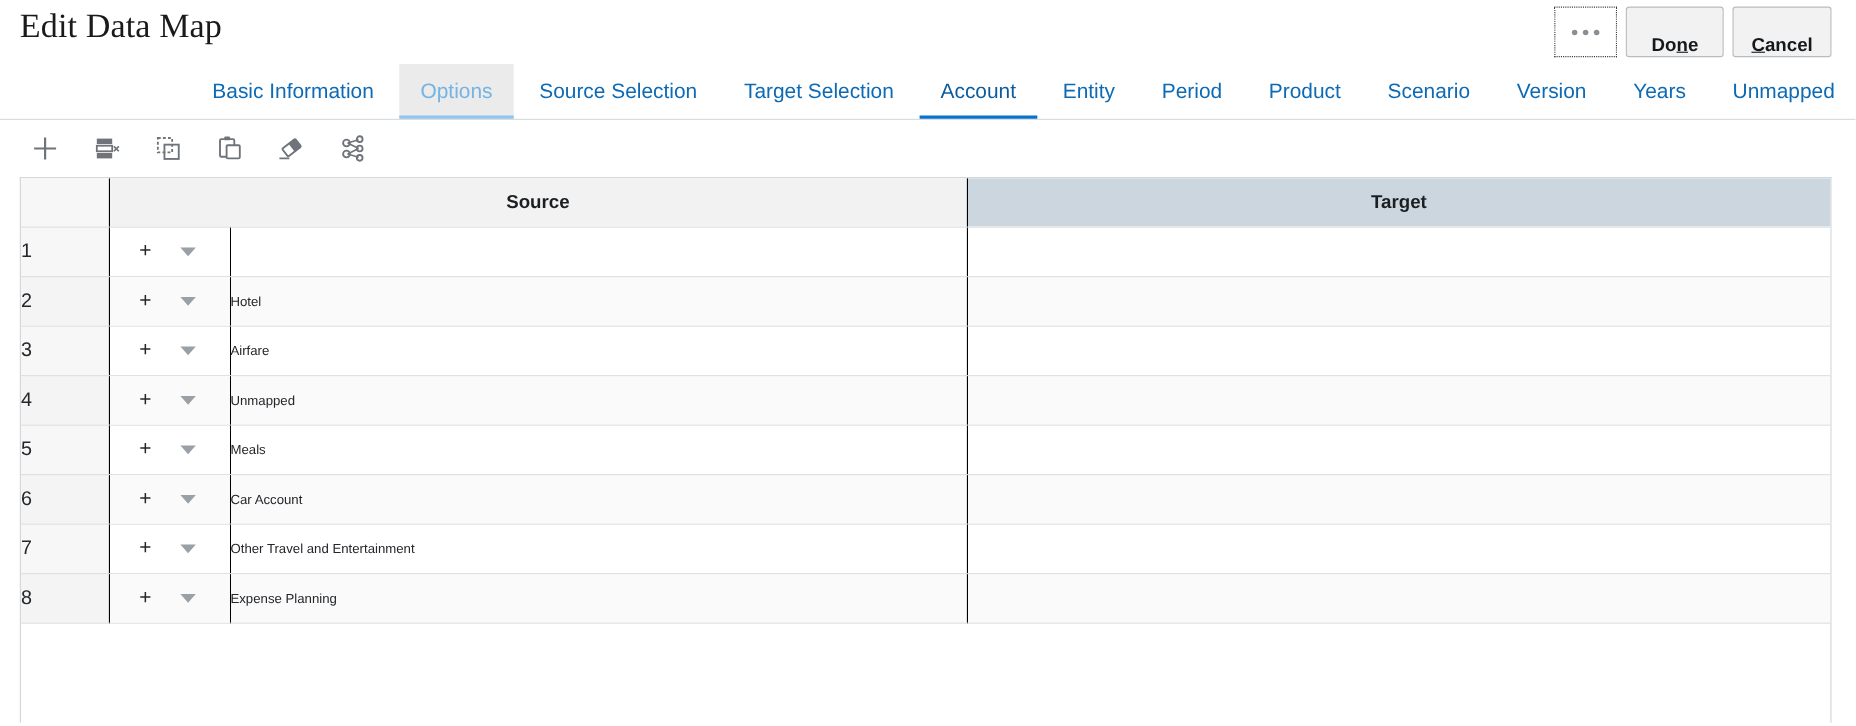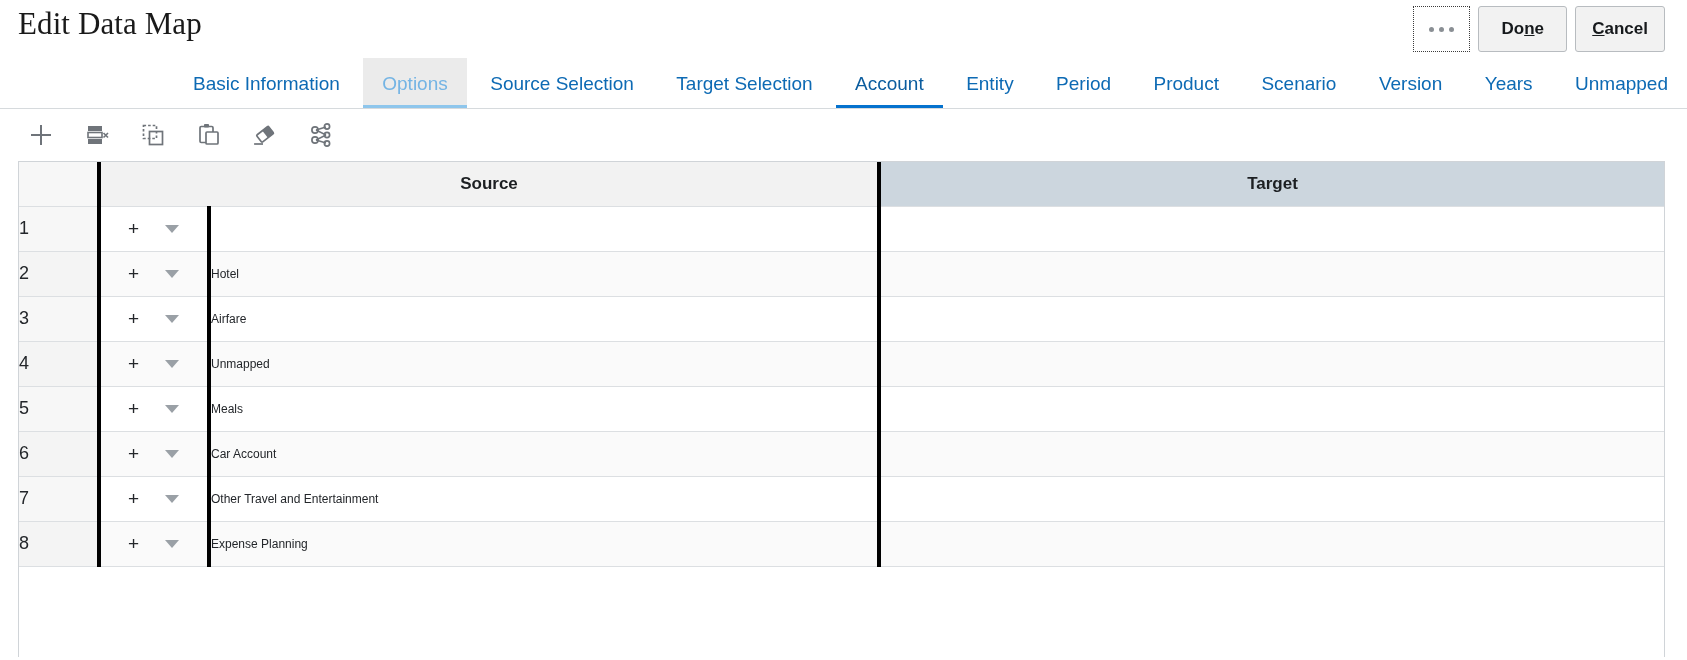--- a/index.html
+++ b/index.html
@@ -46,21 +46,21 @@
     display: flex; gap: 5px;
   }
   .btn-overflow .dots i {
     width: 5px; height: 5px; border-radius: 50%;
     background: #8a8f94; display: block;
   }
   .btn {
     min-width: 89px;
     padding: 0 16px;
     display: flex;
-    align-items: center;
+    align-items: flex-end;
     justify-content: center;
     background: #f2f2f2;
     border: 1px solid #b8bcc0;
     border-radius: 3px;
     font-family: "Liberation Sans", sans-serif;
     font-size: 17px;
     font-weight: bold;
     color: #16191c;
     cursor: pointer;
   }
@@ -139,21 +139,21 @@
     border-collapse: collapse;
     table-layout: fixed;
     width: 1645px;
   }
   table.grid col.c-num   { width: 80px; }
   table.grid col.c-op    { width: 110px; }
   table.grid col.c-src   { width: 670px; }
   table.grid col.c-tgt   { width: 785px; }
 
   .grid th, .grid td {
-    border-right: 4px solid #000000;
+    border-right: 1px solid #000000;
     border-bottom: 1px solid #dcdfe2;
     padding: 0;
   }
   .grid th:last-child, .grid td:last-child { border-right: none; }
 
   .hdr-group, .hdr-sub {
     background: #f2f2f2;
     font-size: 17px;
     font-weight: bold;
     color: #1c1f22;

